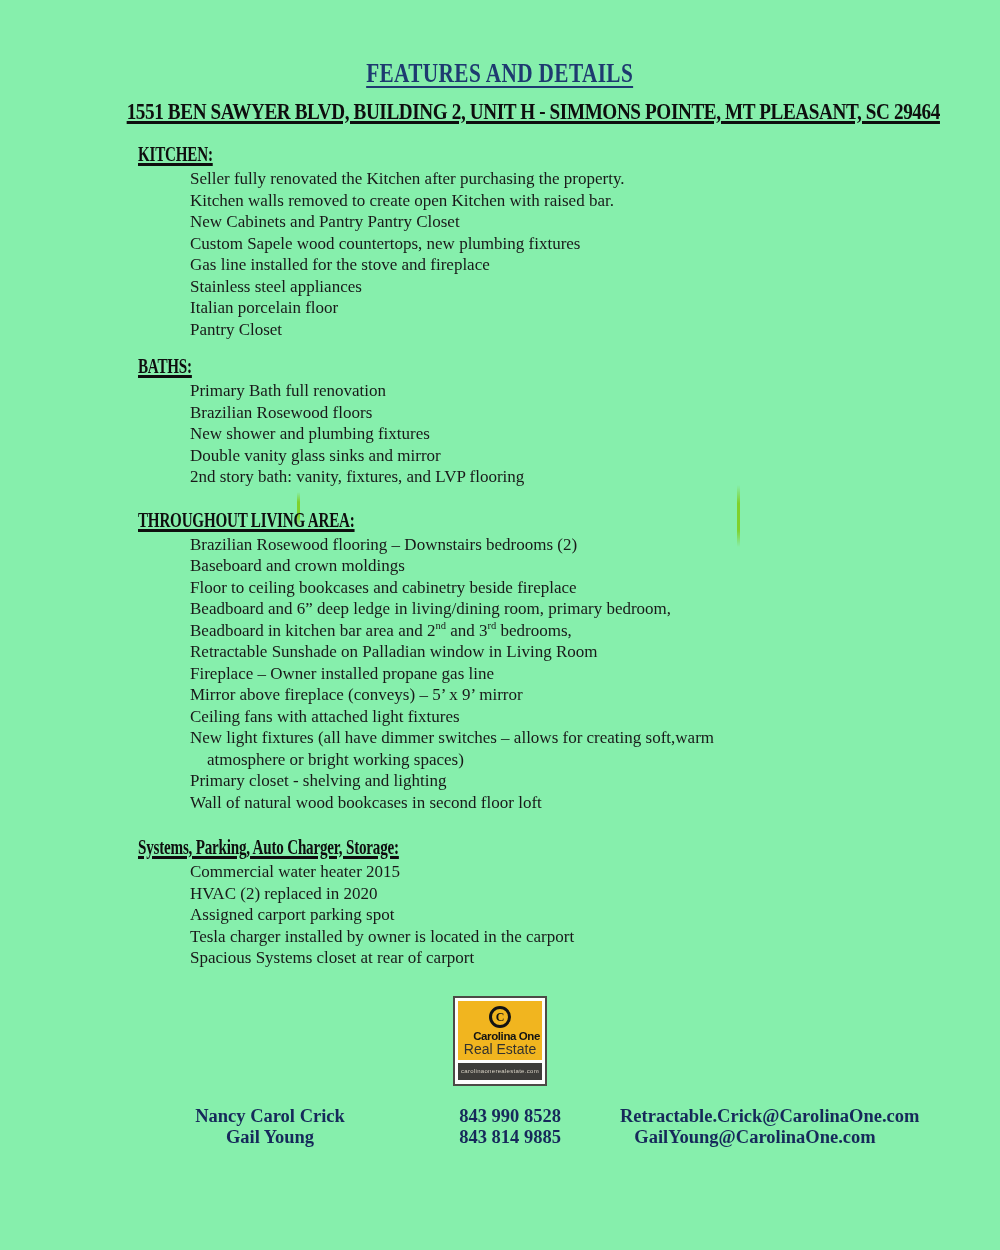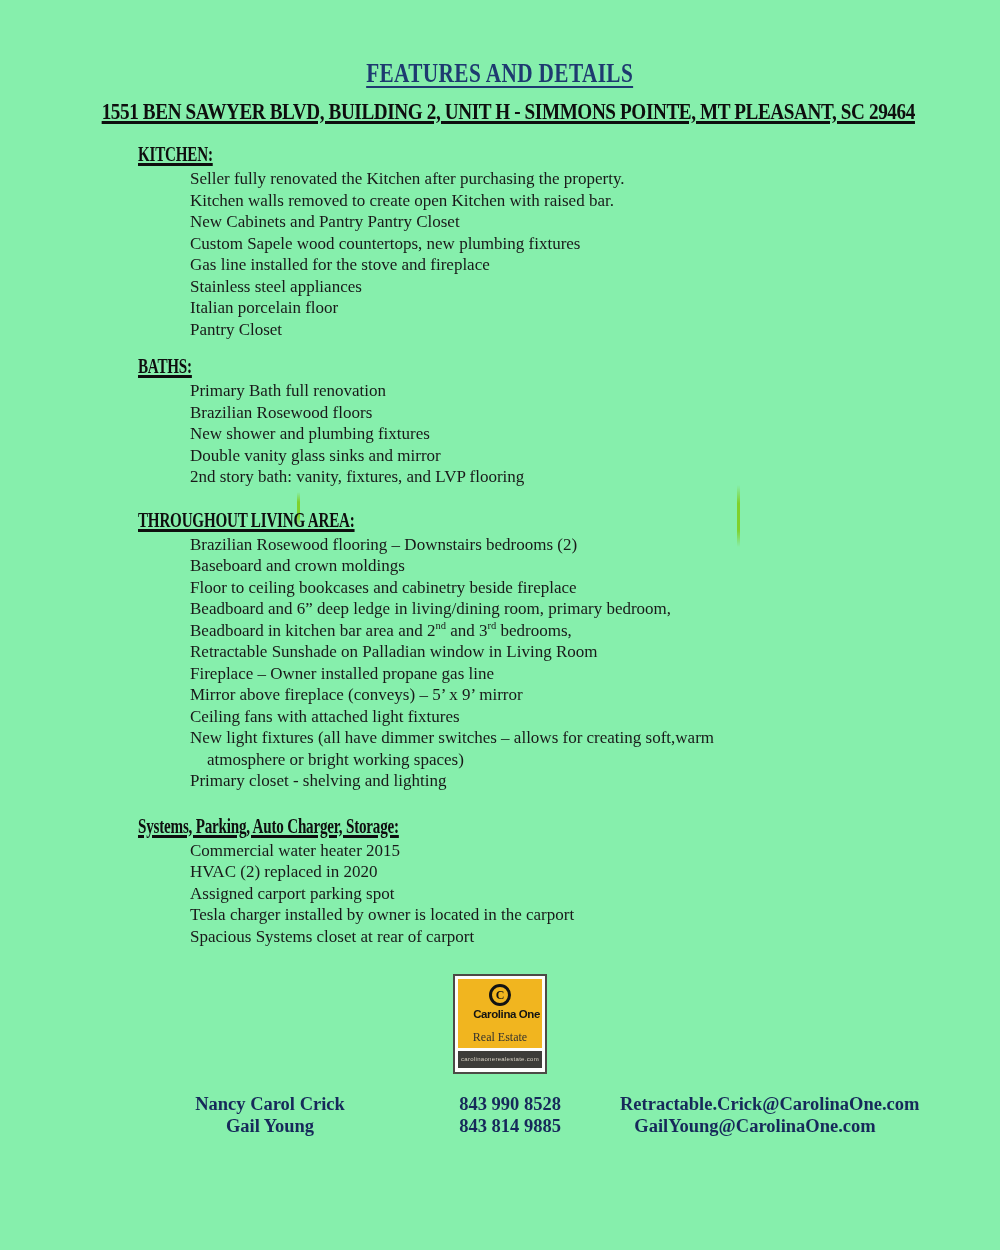--- a/index.html
+++ b/index.html
@@ -5,21 +5,21 @@
   html,body{margin:0;padding:0;background:#ffffff;}
   .page{position:relative;width:1000px;height:1250px;background:#86efac;
         font-family:"Liberation Serif",serif;color:#1a1a1a;overflow:hidden;}
 
   
   .doc-title{padding-top:58px;text-align:center;font-size:28px;line-height:30px;
              font-weight:bold;color:#1e3a70;}
   .doc-title .tx{display:inline-block;transform:scaleX(0.76);text-decoration:underline;
              text-decoration-thickness:2px;text-underline-offset:4px;letter-spacing:0.5px;}
   .address{margin-top:10px;text-align:left;font-size:24px;line-height:26px;
-             font-weight:bold;color:#0e0e0e;}
+             font-weight:bold;color:#0e0e0e;padding-left:25px;}
   .address .tx{display:inline-block;transform:scaleX(0.80);text-decoration:underline;
              text-decoration-thickness:3px;text-underline-offset:2px;letter-spacing:-0.5px;
              white-space:nowrap;}
 
   
   .content{margin-left:138px;margin-right:50px;}
   .heading{display:inline-block;font-size:21px;line-height:23px;font-weight:bold;color:#0e0e0e;
            transform:scaleX(0.72);transform-origin:left bottom;text-decoration:underline;
            text-decoration-thickness:2.5px;text-underline-offset:2px;letter-spacing:-0.3px;
            white-space:nowrap;}
@@ -33,22 +33,22 @@
 
   
   .logo-outer{width:84px;margin:27px auto 0;border:2px solid #4c4a46;padding:3px 3px 4px;
               background:#fdfdfd;}
   .logo-yellow{background:#f1b51f;padding:4px 2px 6px;}
   .logo-circle{width:16px;height:16px;border:3px solid #131313;border-radius:50%;
                margin:1px auto 2px;text-align:center;font-size:12px;line-height:16px;
                font-weight:bold;color:#131313;}
   .logo-name{font-family:"Liberation Sans",sans-serif;font-weight:bold;font-size:11.5px;
              letter-spacing:-0.4px;text-align:right;color:#131313;line-height:13px;}
-  .logo-tag{font-family:Liberation Serif, serif;font-size:12px;line-height:10px;
-            text-align:center;color:#33322f;margin-top:11px;}
+  .logo-tag{font-family:Liberation Sans, sans-serif;font-size:14px;line-height:10px;
+            text-align:center;color:#33322f;margin-top:1px;}
   .logo-bar{margin-top:3px;background:#3d3c39;color:#d9d3c6;
             font-family:"Liberation Sans",sans-serif;font-size:6px;line-height:7px;
             text-align:center;padding:5px 1px;letter-spacing:0.3px;overflow:hidden;}
 
   
   .footer{margin-top:20px;margin-left:140px;display:grid;
           grid-template-columns:260px 220px 270px;font-weight:bold;font-size:18.5px;
           line-height:21.5px;color:#16295a;text-align:center;}
 
   
@@ -108,20 +108,21 @@
           <div class="item"><span>Floor to ceiling bookcases and cabinetry beside fireplace</span></div>
           <div class="item"><span>Beadboard and 6” deep ledge in living/dining room, primary bedroom,</span></div>
           <div class="item"><span>Beadboard in kitchen bar area and 2</span><span class="sup">nd</span><span> and 3</span><span class="sup">rd</span><span> bedrooms,</span></div>
           <div class="item"><span>Retractable Sunshade on Palladian window in Living Room</span></div>
           <div class="item"><span>Fireplace – Owner installed propane gas line</span></div>
           <div class="item"><span>Mirror above fireplace (conveys) – 5’ x 9’ mirror</span></div>
           <div class="item"><span>Ceiling fans with attached light fixtures</span></div>
           <div class="item"><span>New light fixtures (all have dimmer switches – allows for creating soft,warm</span></div>
           <div class="item indent"><span>atmosphere or bright working spaces)</span></div>
           <div class="item"><span>Primary closet - shelving and lighting</span></div>
+          <div class="item"><span>Wall of natural wood bookcases in second floor loft</span></div>
         </div>
     </div>
 
     <div class="section sec-systems">
       <span class="heading">Systems, Parking, Auto Charger, Storage:</span>
       <div class="items">
           <div class="item"><span>Commercial water heater 2015</span></div>
           <div class="item"><span>HVAC (2) replaced in 2020</span></div>
           <div class="item"><span>Assigned carport parking spot</span></div>
           <div class="item"><span>Tesla charger installed by owner is located in the carport</span></div>

